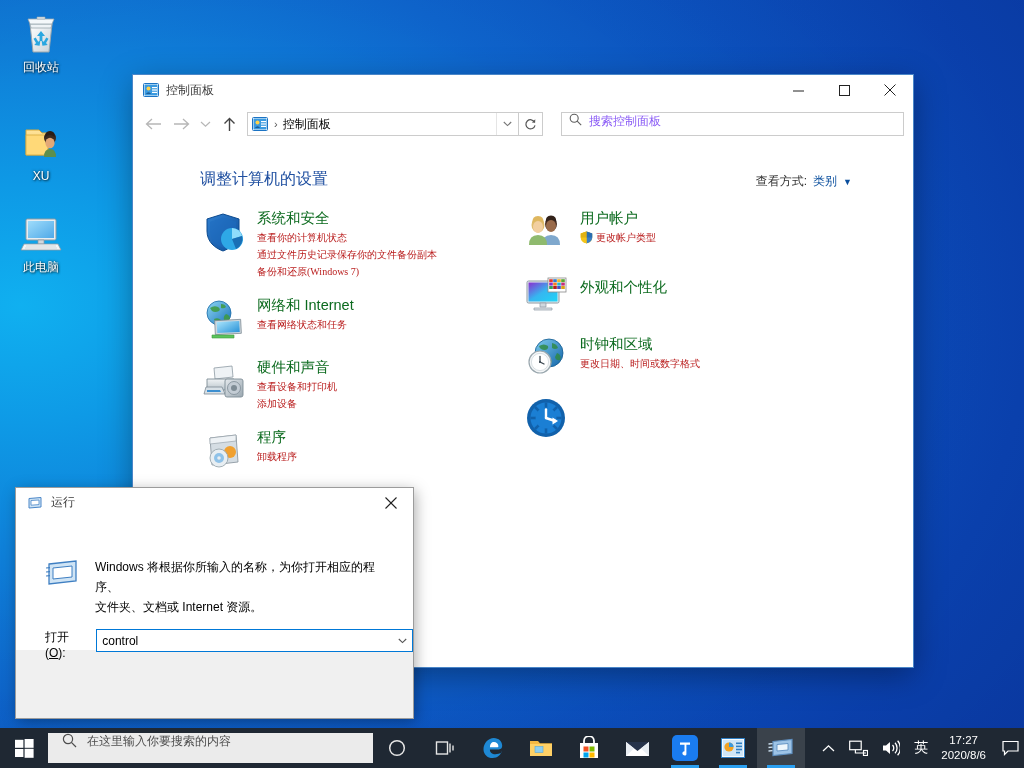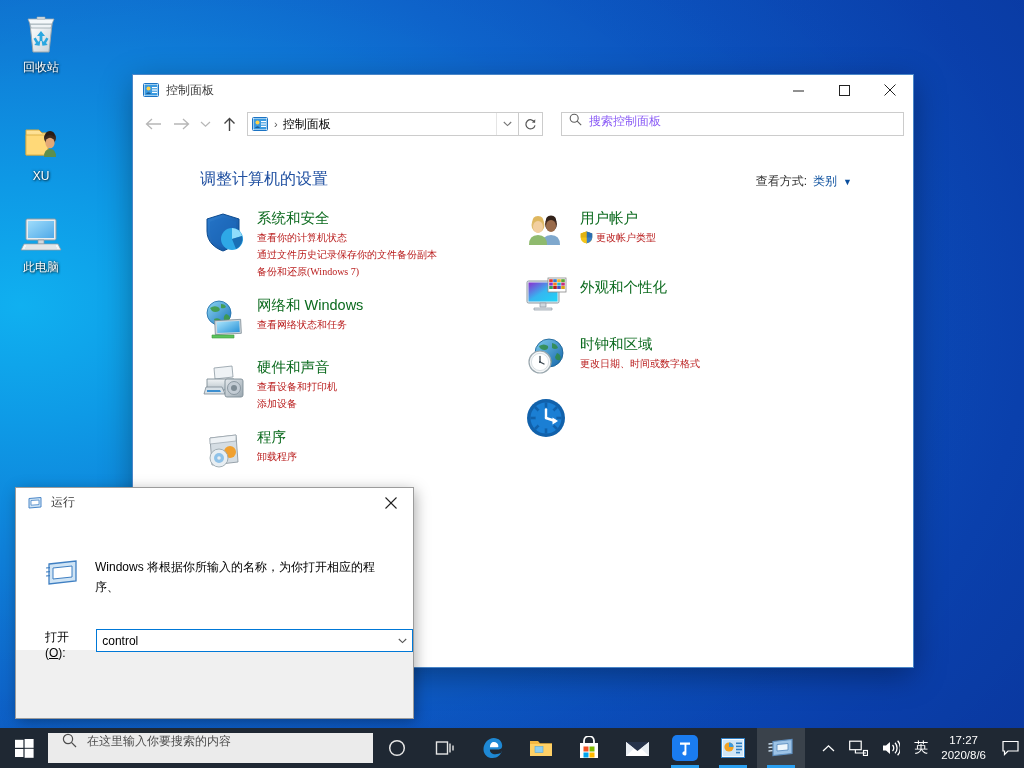--- a/index.html
+++ b/index.html
@@ -395,21 +395,21 @@
                 <path d="M19 6 q4 0 5 3 q-2 2-5 1z"></path>
                 <path d="M12 21 q4-2 7 1 q1 3-2 4 q-4-1-5-5z"></path>
                 <path d="M24 16 q4 1 4 5 q-3 3-6 1 q-1-4 2-6z"></path>
               </g>
               <path d="M13 22 h26 v14 H13 z" fill="#cfd8de" stroke="#7e8c95" stroke-width=".8" transform="rotate(-3 26 29)"></path>
               <path d="M15 23.5 h22.5 v11 H15 z" fill="url(#mnG)" transform="rotate(-3 26 29)"></path>
               <path d="M10 37 h22 v3 H10 z" fill="#5cc45c" stroke="#3f9b3f" stroke-width=".6"></path>
             </svg>
           </div>
           <div class="cat-body">
-            <div class="cat-title">网络和 Windows</div>
+            <div class="cat-title">网络和 Internet</div>
             <div class="cat-link">查看网络状态和任务</div>
           </div>
         </div>
 
         <div class="cat" style="margin-top:12px">
           <div class="cat-ico">
             <svg width="44" height="44" viewBox="0 0 44 44">
               <defs>
                   <linearGradient id="prG" x1="0" y1="0" x2="0" y2="1">
                     <stop offset="0" stop-color="#f0f3f5"></stop>
@@ -606,20 +606,21 @@
         <svg width="33" height="28" viewBox="0 0 33 28">
           <path d="M3 5 L30 2 L30 22 L3 25 Z" fill="#cfe4f5" stroke="#3f7fc2" stroke-width="1.3"></path>
           <path d="M7 9 L26 7 L26 18 L7 20 Z" fill="#fff" stroke="#3f7fc2" stroke-width="1"></path>
           <path d="M0 9 L4 8.6" stroke="#3f7fc2" stroke-width="1.2"></path>
           <path d="M0 13 L4 12.6" stroke="#3f7fc2" stroke-width="1.2"></path>
           <path d="M0 17 L4 16.6" stroke="#3f7fc2" stroke-width="1.2"></path>
         </svg>
       </div>
       <div id="run-desc">
         <div>Windows 将根据你所输入的名称，为你打开相应的程序、</div>
+        <div>文件夹、文档或 Internet 资源。</div>
       </div>
       <div id="run-open-row">
         <span id="run-open-label"><span>打开(</span><u>O</u><span>):</span></span>
         <div id="run-open-input">
           <span class="val">control</span>
           <span class="caret">
             <svg width="9" height="6" viewBox="0 0 9 6">
                 <path d="M0.8 1 L4.5 4.6 L8.2 1" fill="none" stroke="#555" stroke-width="1.1"></path>
               </svg>
           </span>

